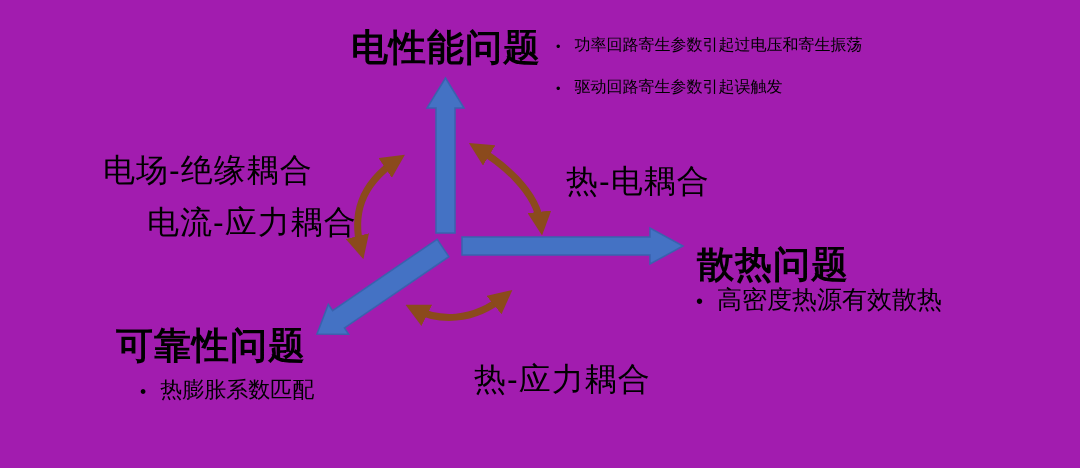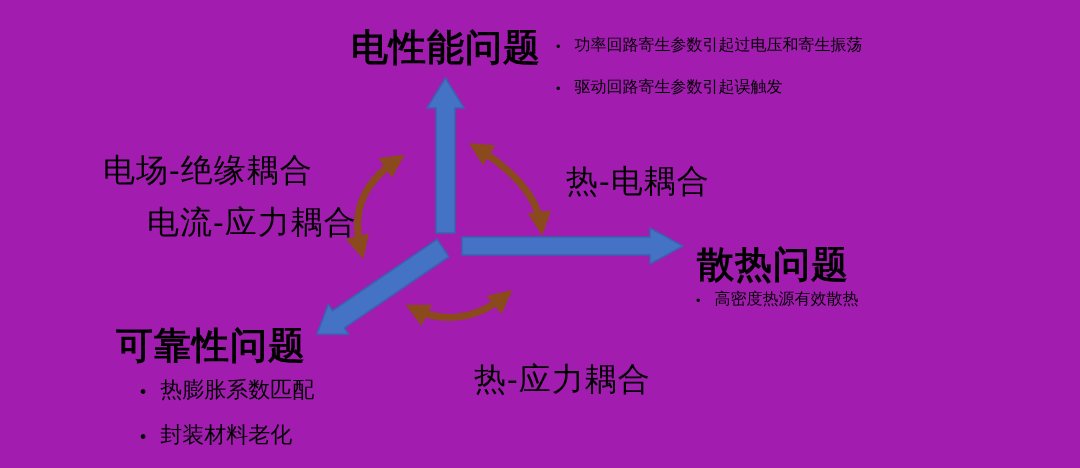--- a/index.html
+++ b/index.html
@@ -47,21 +47,21 @@
     align-items: flex-start;
   }
   .bullet-item::before {
     content: "\2022";
     font-size: 0.8em;
     margin-right: 14px;
     position: relative;
     top: 2px;
   }
   .bullets-electrical { left: 556px; top: 30px; row-gap: 12px; font-size: 16px; line-height: 30px; }
-  .bullets-heat       { left: 696px; top: 284px; row-gap: 14px; font-size: 16px; line-height: 30px; }
+  .bullets-heat       { left: 696px; top: 284px; row-gap: 14px; font-size: 25px; line-height: 30px; }
   .bullets-reliability{ left: 140px; top: 376px; row-gap: 17px; font-size: 22px; line-height: 28px; }
 
   .title-electrical  { left: 351px; top: 27px; }
   .title-heat        { left: 697px; top: 228px; margin-top: 16px; }
   .title-reliability { left: 116px; top: 325px; }
 
   .coupling-field-insulation   { left: 103px; top: 149px; }
   .coupling-current-stress     { left: 103px; top: 201px; margin-left: 44px; }
   .coupling-thermal-electrical { left: 566px; top: 160px; text-align: center; }
   .coupling-thermal-stress     { left: 474px; top: 358px; }
@@ -109,23 +109,20 @@
   <div class="label bullets bullets-heat">
     <div class="bullet-item">
       <span>高密度热源有效散热</span>
     </div>
   </div>
 
   <div class="label bullets bullets-reliability">
     <div class="bullet-item">
       <span>热膨胀系数匹配</span>
     </div>
-    <div class="bullet-item">
-      <span>封装材料老化</span>
-    </div>
   </div>
 
   <div class="label coupling coupling-field-insulation">电场-绝缘耦合</div>
 
   <div class="label coupling coupling-current-stress">电流-应力耦合</div>
 
   <div class="label coupling coupling-thermal-electrical">热-电耦合</div>
 
   <div class="label coupling coupling-thermal-stress">热-应力耦合</div>
 

